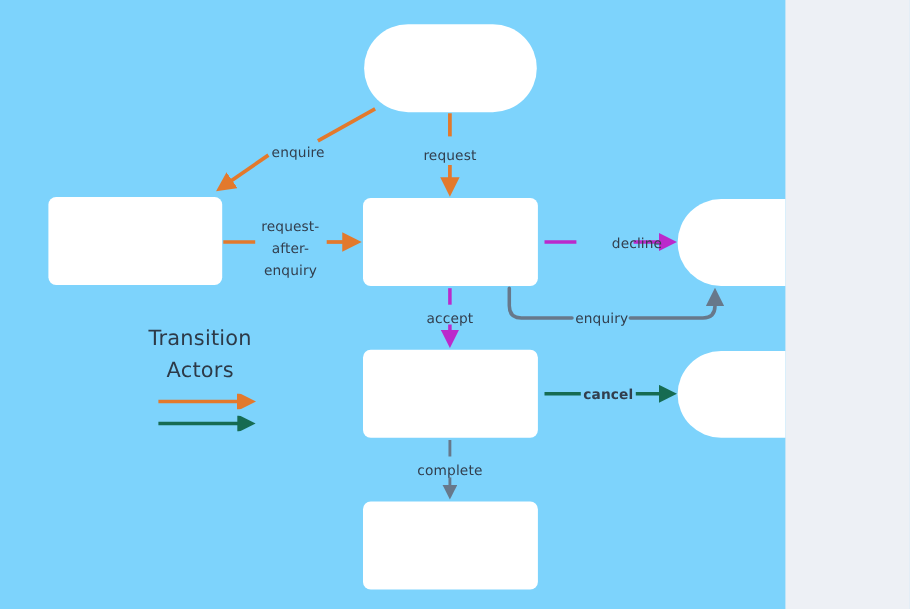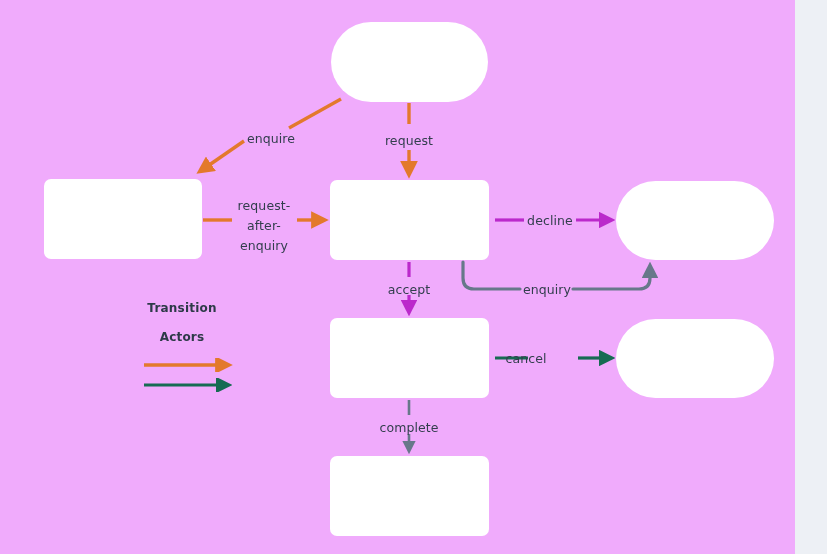--- a/index.html
+++ b/index.html
@@ -2,23 +2,23 @@
 <html><head>
 <meta charset="utf-8">
 <style>
   html, body {
     margin: 0;
     padding: 0;
     background: #edf0f5;
   }
   #canvas {
     position: relative;
-    width: 795px;
+    width: 714px;
     height: 554px;
-    background: #f0abfc;
+    background: #7dd3fc;
     font-family: "DejaVu Sans", "Liberation Sans", sans-serif;
     overflow: hidden;
   }
   #edge-layer {
     position: absolute;
     left: 0;
     top: 0;
     width: 827px;
     height: 554px;
     pointer-events: none;
@@ -49,23 +49,23 @@
   }
   .legend {
     position: absolute;
     left: 118px;
     top: 294px;
     width: 128px;
     text-align: center;
   }
   .legend-title {
     color: #2d3a48;
-    font-size: 12px;
+    font-size: 19px;
     line-height: 29px;
-    font-weight: 700;
+    font-weight: 400;
     letter-spacing: 0.2px;
   }
   .legend-item {
     margin-top: 6px;
   }
   .legend-item-label {
     color: #323e4d;
     font-size: 12.5px;
     line-height: 17px;
     letter-spacing: 0.1px;
@@ -149,27 +149,27 @@
   <div class="edge-label" style="left:219px; top:131px; width:104px;">enquire</div>
 
   <div class="edge-label" style="left:357px; top:133px; width:104px;">request</div>
 
   <div class="edge-label multiline" style="left:228px; top:196px; width:72px;">
     <div>request-</div>
     <div>after-</div>
     <div>enquiry</div>
   </div>
 
-  <div class="edge-label" style="left:498px; top:213px; width:104px;">decline</div>
+  <div class="edge-label" style="left:498px; top:213px; width:104px;text-align:right;">decline</div>
 
   <div class="edge-label" style="left:495px; top:282px; width:104px;">enquiry</div>
 
   <div class="edge-label" style="left:357px; top:282px; width:104px;">accept</div>
 
-  <div class="edge-label" style="left:474px; top:351px; width:104px;">cancel</div>
+  <div class="edge-label" style="left:501px; top:351px; width:104px;font-weight:bold;">cancel</div>
 
   <div class="edge-label" style="left:357px; top:420px; width:104px;">complete</div>
 
   <div class="legend">
     <div class="legend-title">Transition</div>
     <div class="legend-title">Actors</div>
 
     <div class="legend-item">
       <svg class="legend-swatch" viewBox="0 0 128 14" preserveAspectRatio="none">
         <line x1="26" y1="7" x2="108" y2="7" stroke="#e3792c" stroke-width="3.4" marker-end="url(#ah-orange)"></line>

